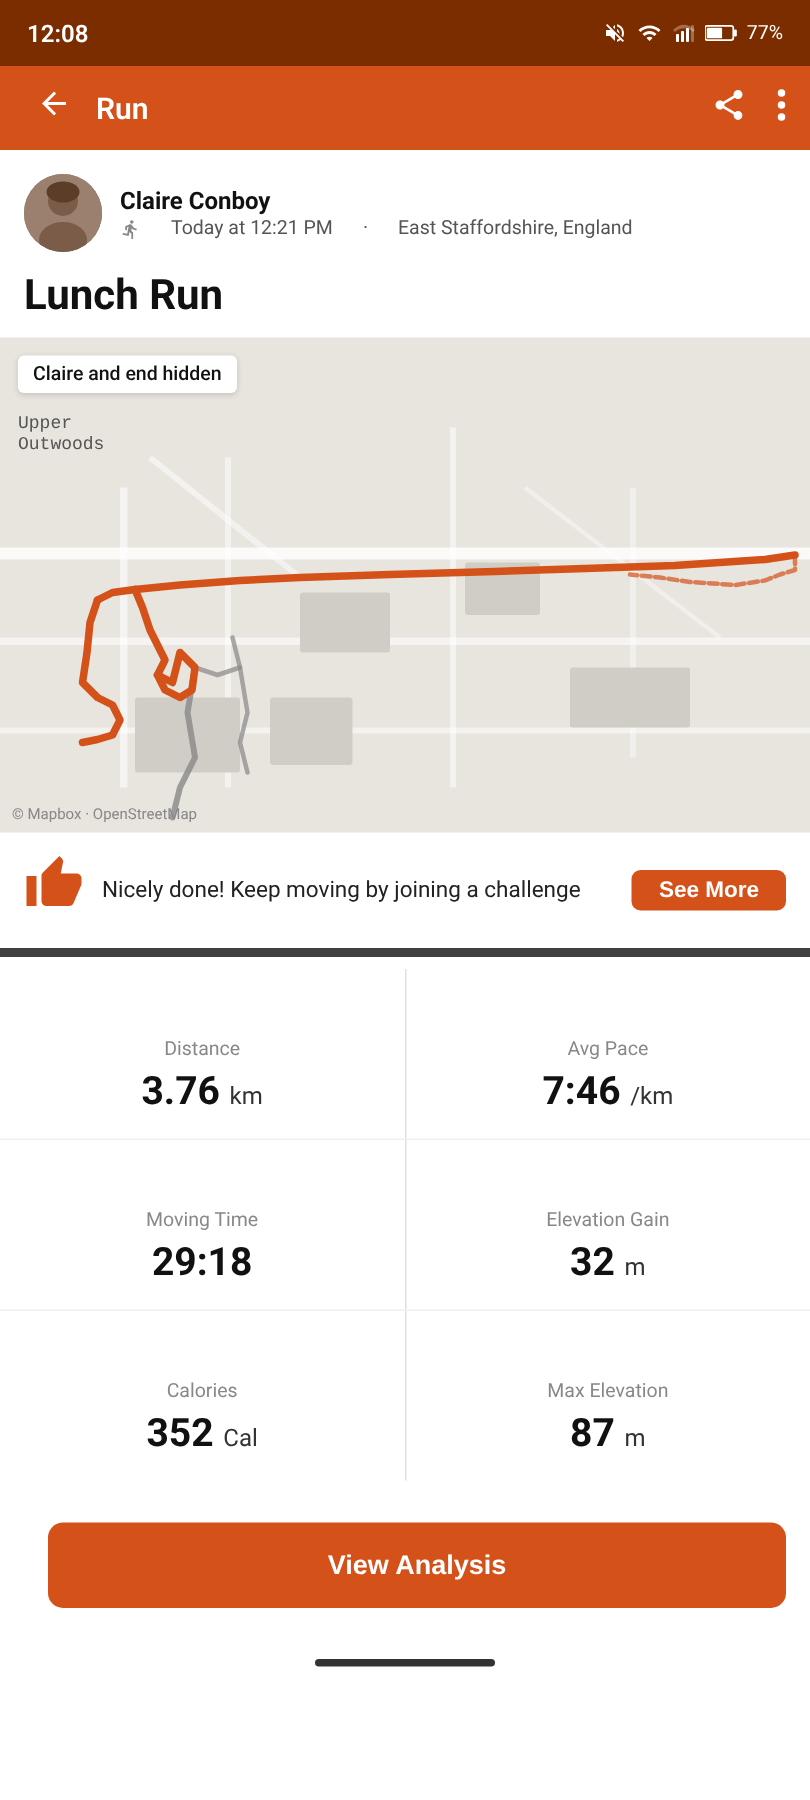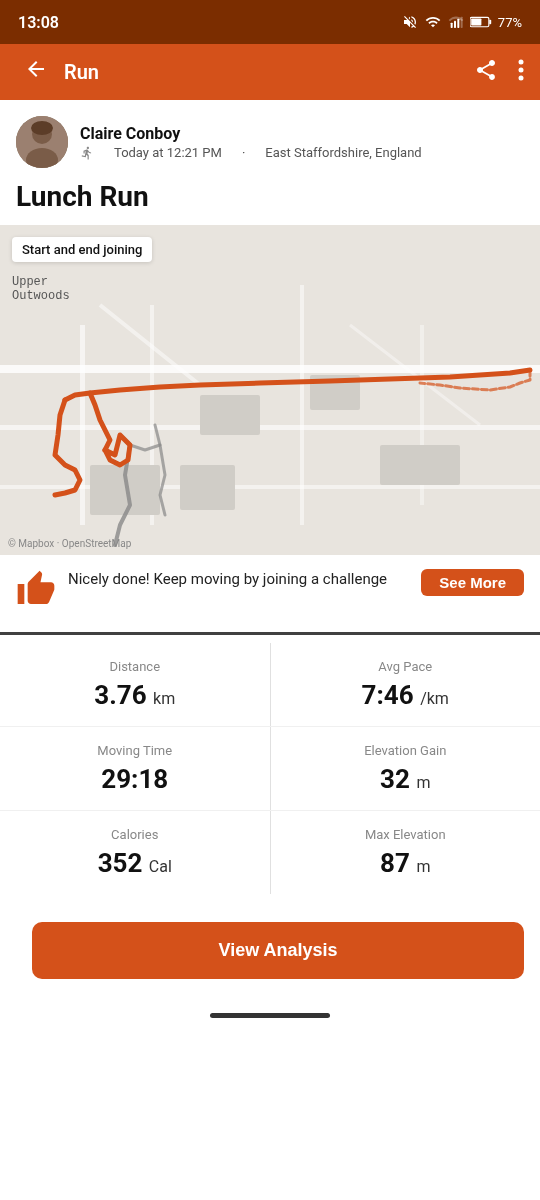--- a/index.html
+++ b/index.html
@@ -140,24 +140,24 @@
       font-weight: 500;
     }
     .map-svg {
       width: 100%;
       height: 100%;
     }
 
     
     .challenge-banner {
       display: flex;
-      align-items: flex-start;
+      align-items: center;
       padding: 14px 16px;
       background: #fff;
-      border-bottom: 3px solid #404040;
+      border-bottom: 6px solid #404040;
       gap: 12px;
     }
     .thumbs-up {
       font-size: 36px;
       color: #D4511A;
     }
     .challenge-text {
       flex: 1;
       font-size: 15px;
       color: #222;
@@ -192,20 +192,21 @@
       padding: 16px 24px;
       text-align: center;
     }
     .stat-cell:first-child {
       border-right: 1px solid #e0e0e0;
     }
     .stat-label {
       font-size: 13px;
       color: #888;
       margin-bottom: 6px;
+      margin-top: 30px;
     }
     .stat-value {
       font-size: 26px;
       font-weight: 700;
       color: #111;
     }
     .stat-unit {
       font-size: 16px;
       font-weight: 400;
       color: #333;
@@ -240,21 +241,21 @@
       width: 120px;
       height: 5px;
       background: #333;
       border-radius: 3px;
     }
   </style>
 </head>
 <body>
 
 <div class="status-bar">
-  <span class="status-time">13:08</span>
+  <span class="status-time">12:08</span>
   <div class="status-icons">
 
     <svg width="16" height="16" viewBox="0 0 24 24" fill="white">
       <path d="M16.5 12c0-1.77-1.02-3.29-2.5-4.03v2.21l2.45 2.45c.03-.2.05-.41.05-.63zm2.5 0c0 .94-.2 1.82-.54 2.64l1.51 1.51C20.63 14.91 21 13.5 21 12c0-4.28-2.99-7.86-7-8.77v2.06c2.89.86 5 3.54 5 6.71zM4.27 3L3 4.27 7.73 9H3v6h4l5 5v-6.73l4.25 4.25c-.67.52-1.42.93-2.25 1.18v2.06c1.38-.31 2.63-.95 3.69-1.81L19.73 21 21 19.73l-9-9L4.27 3zM12 4L9.91 6.09 12 8.18V4z"></path>
     </svg>
 
     <svg width="18" height="16" viewBox="0 0 24 24" fill="white">
       <path d="M1 9l2 2c4.97-4.97 13.03-4.97 18 0l2-2C16.93 2.93 7.08 2.93 1 9zm8 8l3 3 3-3c-1.65-1.66-4.34-1.66-6 0zm-4-4l2 2c2.76-2.76 7.24-2.76 10 0l2-2C15.14 9.14 8.87 9.14 5 13z"></path>
     </svg>
 
@@ -358,21 +359,21 @@
     <path d="M 65 175 L 75 170 L 90 168 L 120 165 L 160 162 L 200 160 L 260 158 L 330 156 L 390 154 L 450 152 L 510 148 L 530 145" fill="none" stroke="#D4511A" stroke-width="5" stroke-linecap="round" stroke-linejoin="round"></path>
 
     <path d="M 65 175 L 60 190 L 58 210 L 55 230 L 65 240 L 75 245 L 80 255 L 75 265 L 65 268 L 55 270" fill="none" stroke="#D4511A" stroke-width="5" stroke-linecap="round" stroke-linejoin="round"></path>
 
     <path d="M 90 168 L 95 180 L 100 195 L 105 205 L 110 215 L 105 225" fill="none" stroke="#D4511A" stroke-width="5" stroke-linecap="round" stroke-linejoin="round"></path>
 
     <path d="M 105 225 L 115 230 L 120 210 L 130 220 L 128 235 L 120 240 L 110 235 L 105 225" fill="none" stroke="#D4511A" stroke-width="5" stroke-linecap="round" stroke-linejoin="round"></path>
 
     <path d="M 530 145 L 530 155 L 520 158 L 510 162 L 490 165 L 460 163 L 440 160 L 420 158" fill="none" stroke="#D4511A" stroke-width="3" stroke-linecap="round" stroke-linejoin="round" opacity="0.7" stroke-dasharray="6,3"></path>
   </svg>
-  <div class="map-badge">Start and end joining</div>
+  <div class="map-badge">Claire and end hidden</div>
   <div class="map-label" style="top:50px; left:12px; font-size:12px; color:#555; font-weight:500; position:absolute;font-family:Liberation Mono, monospace;">
     Upper<br>Outwoods
   </div>
   
   <div style="position:absolute; bottom:6px; left:8px; font-size:10px; color:#888;">© Mapbox · OpenStreetMap</div>
 </div>
 
 <div class="challenge-banner">
   <span class="thumbs-up">
     <svg width="40" height="40" viewBox="0 0 24 24" fill="#D4511A">

